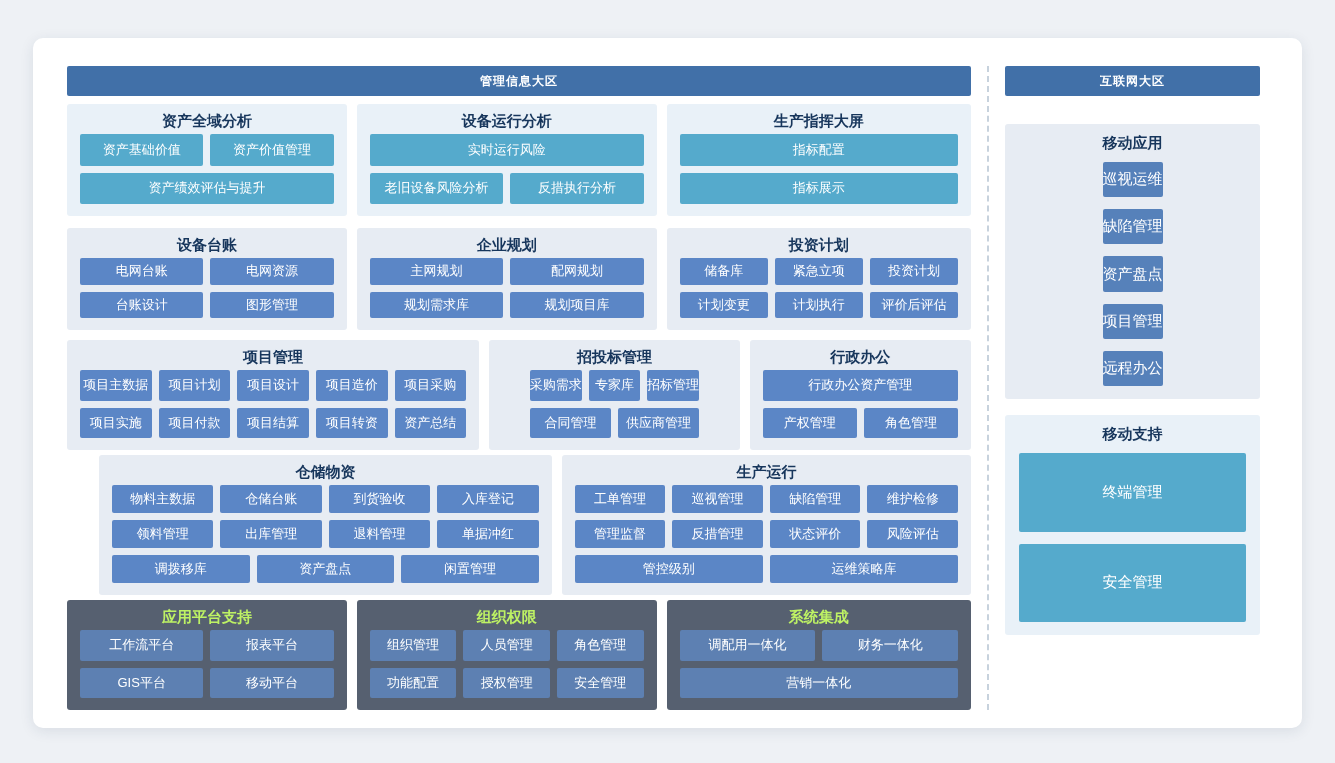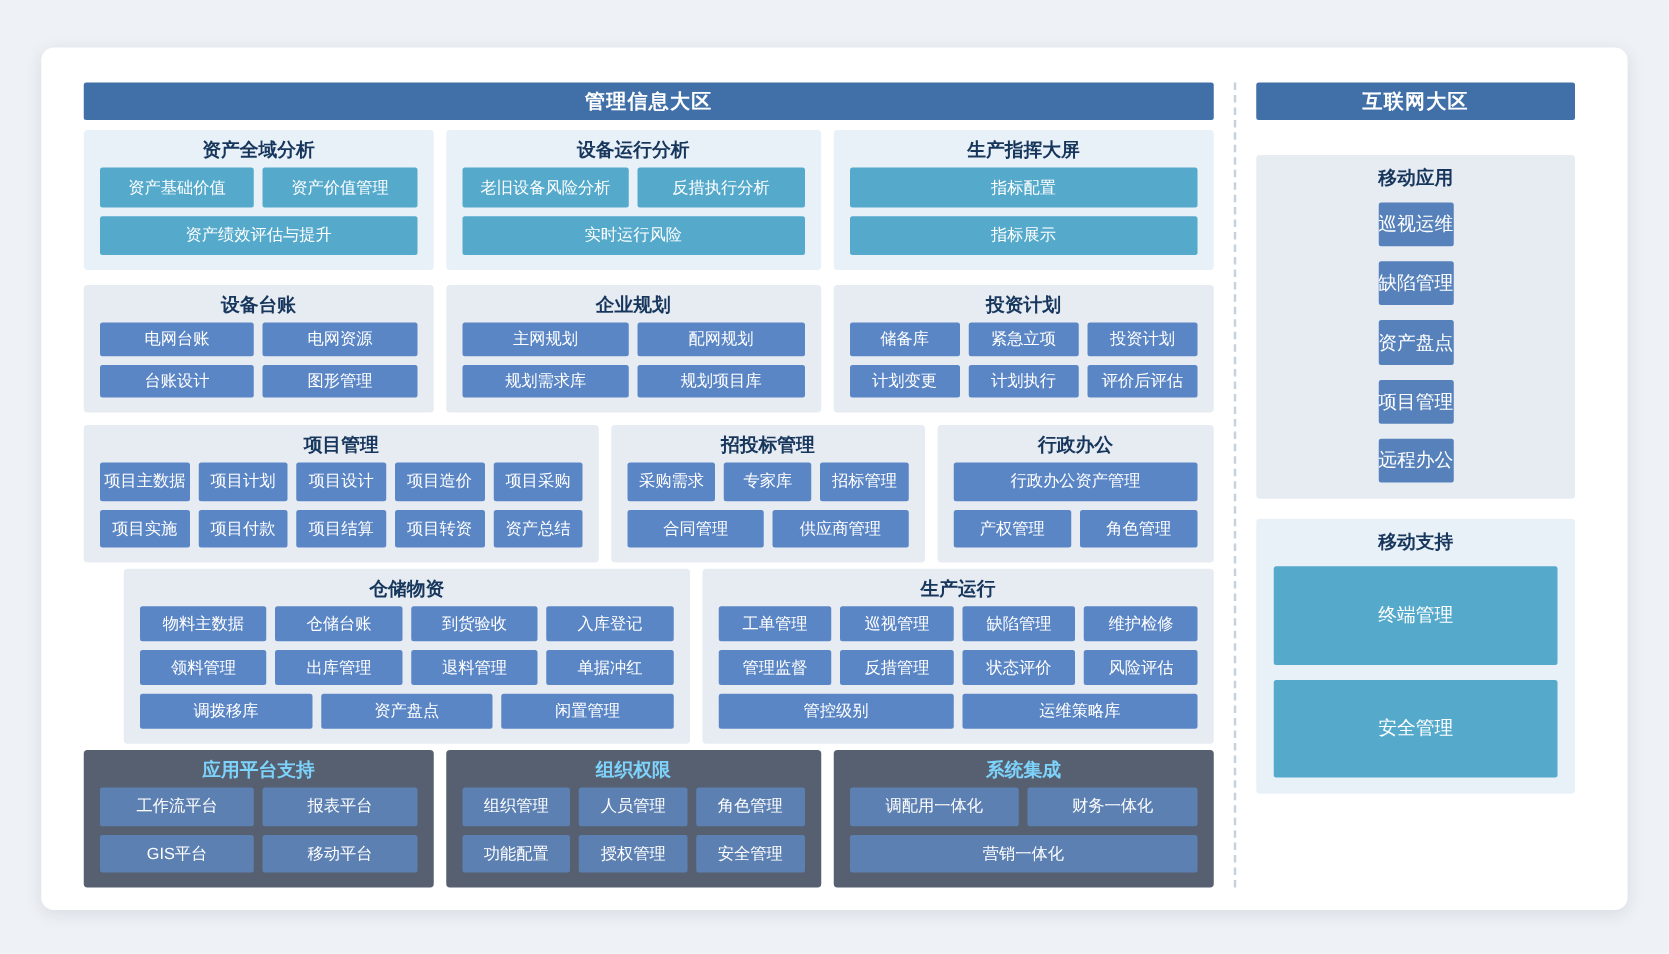--- a/index.html
+++ b/index.html
@@ -32,57 +32,57 @@
   }
   .content{display:flex;height:100%;}
   .main-col{width:904px;display:flex;flex-direction:column;}
   .divider-wrap{width:34px;display:flex;justify-content:center;}
   .divider{width:0;border-left:2px dashed var(--divider-color);height:100%;}
   .side-col{width:255px;display:flex;flex-direction:column;gap:20px;}
 
   .zone-header{
     height:30px;flex:0 0 30px;margin-bottom:8px;
     background:var(--zone-header-bg);
-    color:#ffffff;font-weight:bold;font-size:16px;
+    color:#ffffff;font-weight:bold;font-size:12px;
     display:flex;align-items:center;justify-content:center;
     border-radius:2px;letter-spacing:1px;
   }
 
   
   #main-rows{flex:1;display:flex;flex-direction:column;}
   .row{display:flex;gap:10px;}
   #main-rows .row:nth-child(1){height:112px;margin-bottom:12px;}
   #main-rows .row:nth-child(2){height:102px;margin-bottom:10px;}
   #main-rows .row:nth-child(3){height:110px;margin-bottom:5px;}
   #main-rows .row:nth-child(4){height:140px;margin-bottom:5px;padding-left:32px;}
   #main-rows .row:nth-child(5){height:110px;}
 
   [data-sec="asset-global-analysis"],[data-sec="equipment-ledger"],[data-sec="app-platform-support"]{flex:278 1 0;}
   [data-sec="equipment-operation-analysis"],[data-sec="enterprise-planning"],[data-sec="organization-permission"]{flex:300 1 0;}
   [data-sec="production-command-screen"],[data-sec="investment-plan"],[data-sec="system-integration"]{flex:305 1 0;}
   [data-sec="project-management"]{flex:423 1 0;}
-  [data-sec="bidding-management"]{flex:246 1 0;}
+  [data-sec="bidding-management"]{flex:246 1 0;align-items:center;}
   [data-sec="administrative-office"]{flex:214 1 0;}
   [data-sec="warehouse-materials"]{flex:471 1 0;}
   [data-sec="production-operation"]{flex:423 1 0;}
 
   .section{
     background:var(--panel-bg);
     border-radius:3px;
     display:flex;flex-direction:column;
     padding:3px 13px 12px;
   }
   .section.teal{background:var(--panel-bg-teal);}
   .section.dark{background:var(--dark-panel-bg);}
   .section-title{
     flex:0 0 auto;text-align:center;
     font-weight:bold;font-size:15px;color:var(--title-color);
     line-height:27px;
   }
-  .section.dark .section-title{color:#7dd3fc;text-align:center;}
+  .section.dark .section-title{color:#bef264;text-align:center;}
   .btn-rows{flex:1;display:flex;flex-direction:column;gap:7px;}
   .btn-row{flex:1;display:flex;gap:7px;}
   .chip{
     flex:1;display:flex;align-items:center;justify-content:center;
     background:var(--blue-button);color:#ffffff;
     font-size:13px;border-radius:2px;cursor:pointer;
     white-space:nowrap;padding:0 2px;overflow:hidden;
   }
   .section.teal .chip{background:var(--teal-button);}
   .section.dark .chip{background:var(--dark-panel-button);}
@@ -126,25 +126,25 @@
                 </div>
                 <div class="btn-row">
                   <div class="chip">资产绩效评估与提升</div>
                 </div>
               </div>
             </div>
             <div class="section teal" data-sec="equipment-operation-analysis">
               <div class="section-title">设备运行分析</div>
               <div class="btn-rows">
                 <div class="btn-row">
+                  <div class="chip">实时运行风险</div>
+                </div>
+                <div class="btn-row">
                   <div class="chip">老旧设备风险分析</div>
                   <div class="chip">反措执行分析</div>
-                </div>
-                <div class="btn-row">
-                  <div class="chip">实时运行风险</div>
                 </div>
               </div>
             </div>
             <div class="section teal" data-sec="production-command-screen">
               <div class="section-title">生产指挥大屏</div>
               <div class="btn-rows">
                 <div class="btn-row">
                   <div class="chip">指标配置</div>
                 </div>
                 <div class="btn-row">

